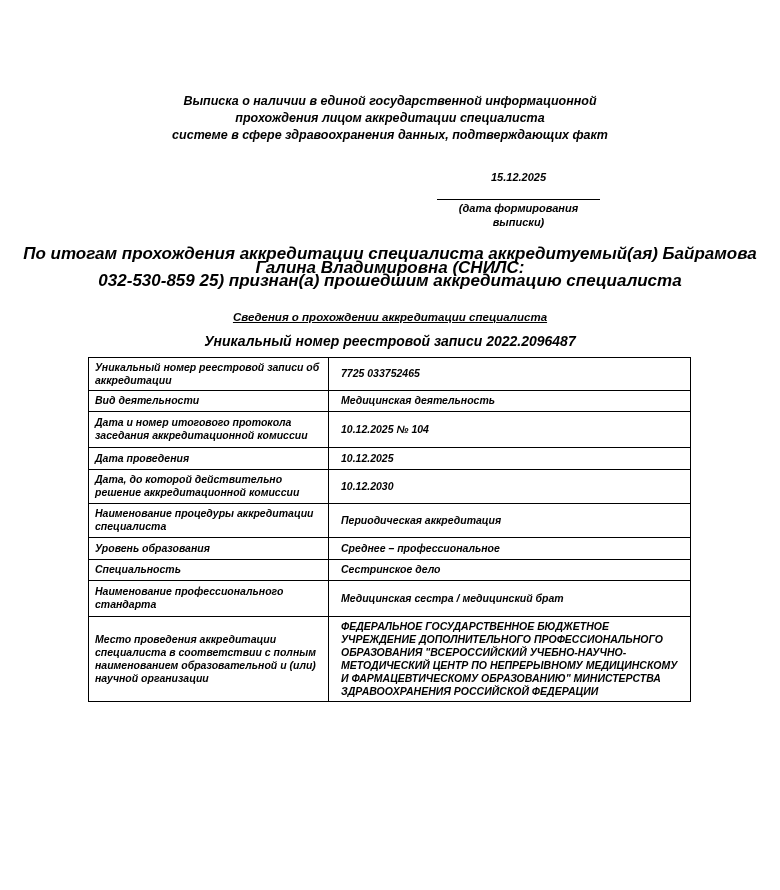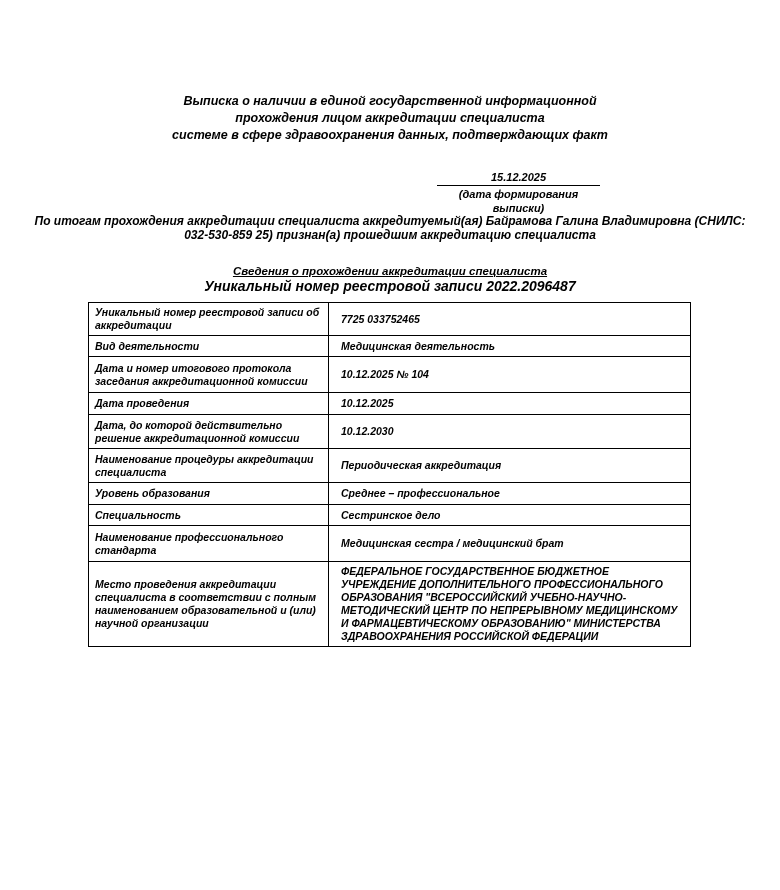--- a/index.html
+++ b/index.html
@@ -24,40 +24,42 @@
   .date-block {
     margin-top: 26px;
     margin-left: 437px;
     width: 163px;
     text-align: center;
   }
   .date-value {
     font-size: 11px;
     line-height: 14px;
     border-bottom: 1.5px solid #000;
-    padding-bottom: 1px;
+    padding-bottom: 15px;
   }
   .date-caption {
     font-size: 11px;
     line-height: 14px;
     padding-top: 1px;
   }
   .intro {
+    margin-top: 18px;
     text-align: center;
-    font-size: 12px;
+    font-size: 17px;
     line-height: 13.5px;
   }
   .section-heading {
     margin-top: 22px;
     text-align: center;
     font-size: 11.5px;
     line-height: 14px;
     text-decoration: underline;
   }
   .registry-heading {
+    margin-top: 9px;
     text-align: center;
     font-size: 14px;
     line-height: 16px;
   }
   table.acc-table {
     margin-top: 8px;
     margin-left: 88px;
     width: 602px;
     border-collapse: collapse;
     table-layout: fixed;

